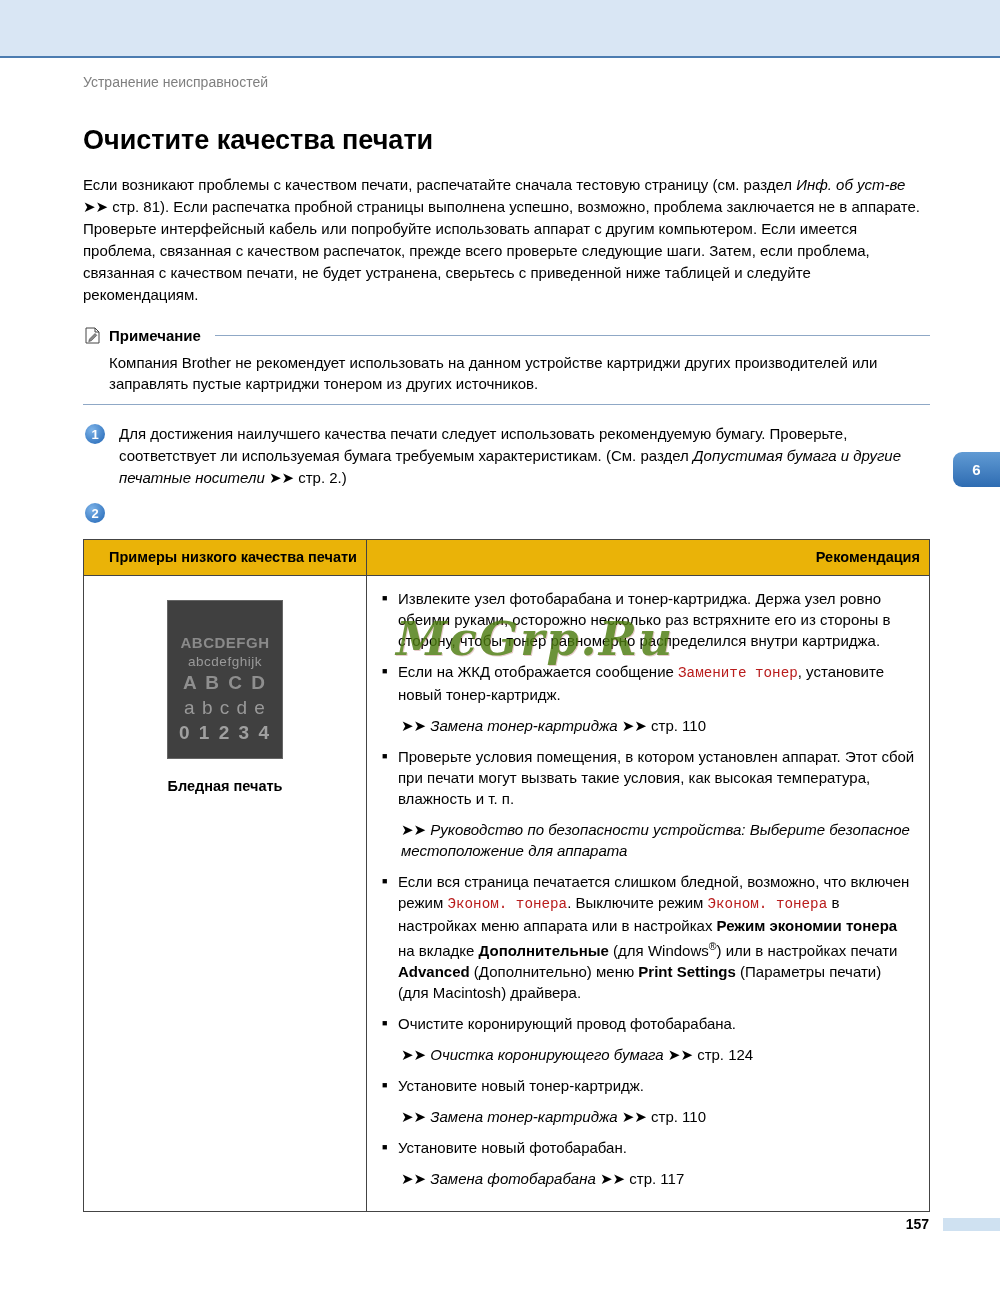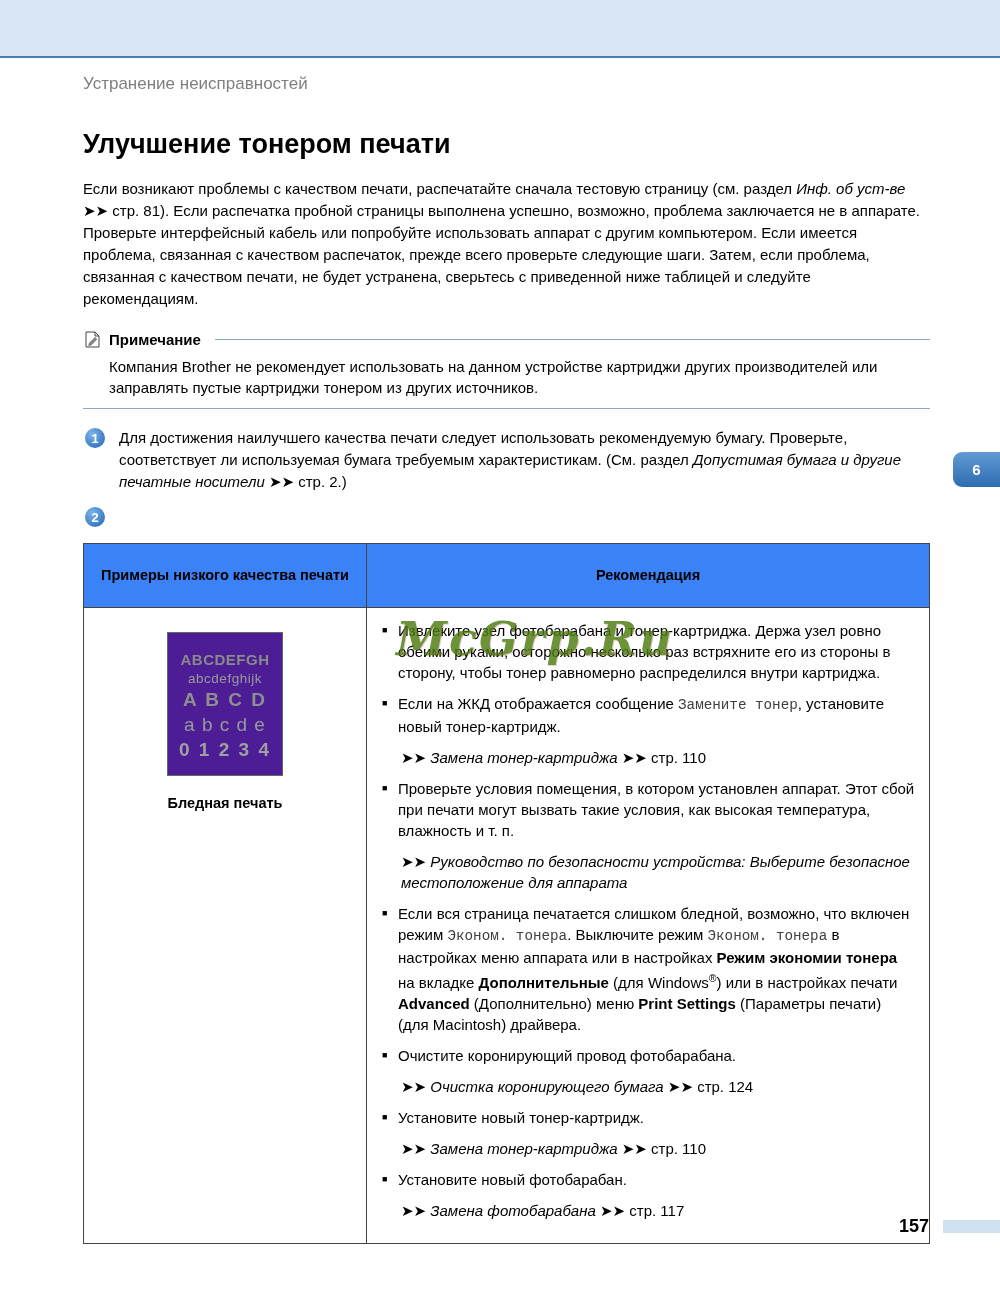--- a/index.html
+++ b/index.html
@@ -22,33 +22,33 @@
     position:absolute;right:0;top:452px;width:47px;height:35px;
     background:linear-gradient(180deg,#619bd4,#2e6cb2);
     border-radius:9px 0 0 9px;
     color:#fff;font-weight:bold;font-size:15px;
     display:flex;align-items:center;justify-content:center;
   }
   .content{
     position:absolute;left:83px;top:74px;width:847px;
   }
   .running-header{
-    font-size:17px;color:#7f7f7f;
+    font-size:14px;color:#7f7f7f;
   }
   .title{
     margin:34px 0 0 0;
     font-size:27px;font-weight:bold;line-height:32px;
   }
   .intro{
     margin:18px 0 0 0;
     font-size:15px;line-height:22px;
   }
   .seg-i{font-style:italic;}
   .seg-b{font-weight:bold;}
-  .seg-mono{font-family:"Liberation Mono","DejaVu Sans Mono",monospace;color:#404040;font-size:0.95em;}
+  .seg-mono{font-family:"Liberation Mono","DejaVu Sans Mono",monospace;color:#b91c1c;font-size:0.95em;}
   .seg-sup{vertical-align:super;font-size:0.7em;}
   
   .note{margin-top:20px;}
   .note-head{display:flex;align-items:center;}
   .note-icon{width:19px;height:19px;margin-right:7px;flex:0 0 auto;}
   .note-label{font-weight:bold;font-size:15px;}
   .note-rule{flex:1;height:1px;background:#8fa8c6;margin-left:14px;}
   .note-text{
     margin:7px 0 10px 26px;
     font-size:15px;line-height:21px;
@@ -68,30 +68,30 @@
   .step-text{margin:0;font-size:15px;line-height:22px;}
   
   .qtable{
     margin-top:16px;width:847px;
     border-collapse:collapse;table-layout:fixed;
   }
   .qtable th,.qtable td{
     border:1px solid #444;
   }
   .qtable th{
-    background:#3b82f6;
-    font-size:14.5px;font-weight:bold;text-align:center;
-    padding:22px 9px;line-height:19px;vertical-align:top;
+    background:#eab308;
+    font-size:14.5px;font-weight:bold;text-align:right;
+    padding:8px 9px;line-height:19px;vertical-align:top;
   }
   .col-examples{width:264px;}
   .cell-sample{vertical-align:top;text-align:center;padding:24px 8px 10px 8px;}
   .sample-box{
     display:inline-block;width:114px;
-    border:1px solid #666;background:#4c1d95;
-    padding:15px 0 11px 0;
+    border:1px solid #666;background:#404040;
+    padding:30px 0 11px 0;
   }
   .sl{margin:3px 0;white-space:nowrap;}
   .sl-1{font-size:15px;font-weight:bold;color:#8a8a8a;letter-spacing:0.5px;}
   .sl-2{font-size:13.5px;color:#9a9a9a;letter-spacing:0.5px;}
   .sl-3{font-size:19px;font-weight:bold;color:#8f8f8f;letter-spacing:2px;}
   .sl-4{font-size:19px;color:#999999;letter-spacing:1px;}
   .sl-5{font-size:19px;font-weight:bold;color:#a0a0a0;letter-spacing:2px;}
   .sample-caption{margin-top:19px;font-size:14.5px;font-weight:bold;}
   .cell-rec{vertical-align:top;padding:2px 14px 12px 14px;font-size:15px;}
   .rec-bullet{
@@ -101,21 +101,21 @@
     content:"\25A0";
     position:absolute;left:1px;top:0;
     font-size:9px;color:#000;
   }
   .rec-ref{padding-left:20px;margin:10px 0;line-height:21px;}
   
   .footer{
     position:absolute;top:1216px;right:0;
     display:flex;align-items:center;
   }
-  .page-num{font-size:18px;font-weight:bold;margin-right:14px;}
+  .page-num{font-size:14px;font-weight:bold;margin-right:14px;}
   .footer-swatch{width:57px;height:13px;background:#cfe1f1;}
   
   .watermark{
     position:absolute;left:396px;top:612px;
     font-family:"DejaVu Serif",serif;
     font-style:italic;font-weight:bold;
     font-size:46px;letter-spacing:2px;
     color:#4d7c0f;opacity:0.82;
     text-shadow:1px 1px 0 rgba(140,0,0,0.25);
     pointer-events:none;z-index:5;
@@ -127,21 +127,21 @@
 <div class="page">
 
   <div class="top-band"></div>
 
   <div class="chapter-tab">6</div>
 
   <div class="content">
 
     <div class="running-header">Устранение неисправностей</div>
 
-    <h1 class="title">Улучшение тонером печати</h1>
+    <h1 class="title">Очистите качества печати</h1>
 
     <p class="intro"><span>Если возникают проблемы с качеством печати, распечатайте сначала тестовую страницу (см. раздел </span><span class="seg-i">Инф. об уст-ве</span><span> ➤➤ стр. 81). Если распечатка пробной страницы выполнена успешно, возможно, проблема заключается не в аппарате. Проверьте интерфейсный кабель или попробуйте использовать аппарат с другим компьютером. Если имеется проблема, связанная с качеством распечаток, прежде всего проверьте следующие шаги. Затем, если проблема, связанная с качеством печати, не будет устранена, сверьтесь с приведенной ниже таблицей и следуйте рекомендациям.</span></p>
 
     <div class="note">
       <div class="note-head">
         <span class="note-icon">
           <svg width="19" height="19" viewBox="0 0 19 19" aria-hidden="true">
             <path d="M3 2h9l4 4v11H3z" fill="#ffffff" stroke="#444" stroke-width="1"></path>
             <path d="M12 2v4h4" fill="none" stroke="#444" stroke-width="1"></path>
             <path d="M6.5 13 12 7.5l1.8 1.8-5.5 5.5-2.6.8z" fill="#8a8a8a" stroke="#444" stroke-width="0.6"></path>

